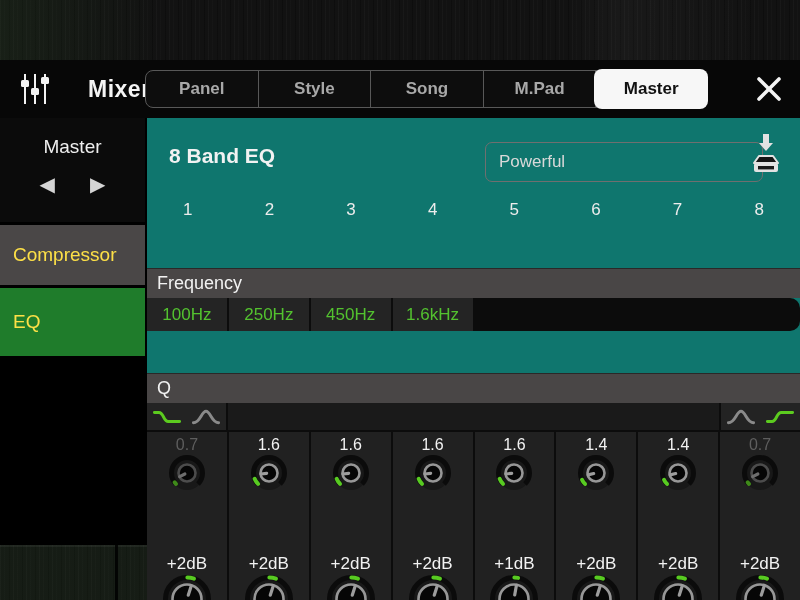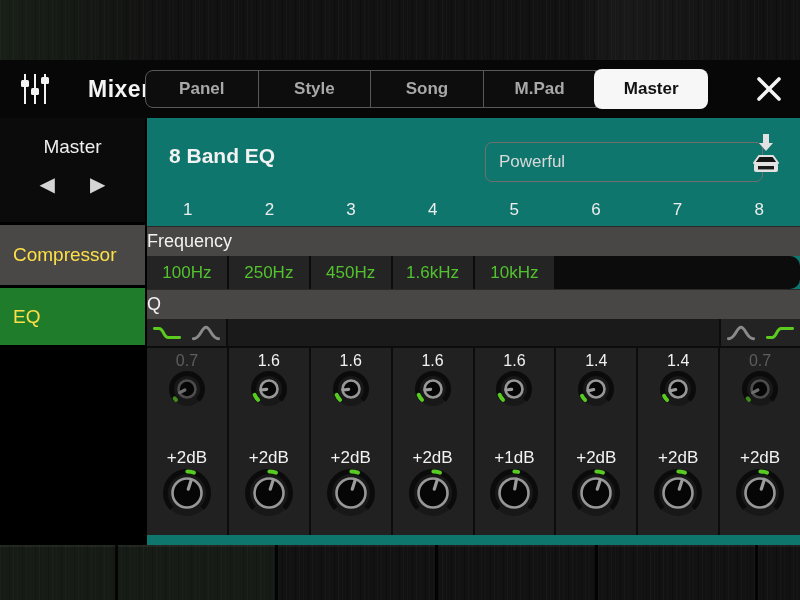--- a/index.html
+++ b/index.html
@@ -43,59 +43,59 @@
   #close-btn { position:absolute; right:16px; top:14px; width:30px; height:30px; }
 
   
   #sidebar { position:absolute; left:0; top:118px; width:145px; height:427px; }
   #master-selector { height:104px; background:#0b0b0b; color:#efefef; text-align:center; }
   #master-selector .sel-label { font-size:19px; padding-top:18px; }
   .sel-arrows { display:flex; justify-content:space-around; padding:16px 22px 0 22px; }
   .sel-arrow { color:#d5d5d5; font-size:20px; font-family:"DejaVu Sans",sans-serif; line-height:1; }
   .side-item { margin-top:3px; height:60px; background:#4a4747; color:#fde047;
                font-size:19px; display:flex; align-items:center; padding-left:13px; }
-  .side-item.active { background:#1f7c2b; height:57px; }
+  .side-item.active { background:#1f7c2b; height:68px; }
 
   
   #main { position:absolute; left:147px; top:118px; width:653px; height:427px; background:#0f766e; }
 
   #panel-head { height:76px; position:relative; }
   #eq-title { position:absolute; left:22px; top:26px; color:#f2f2f2; font-size:21px; font-weight:bold; }
   #preset-box { position:absolute; left:305px; top:24px; width:278px; height:40px;
                 border:1px solid #6f6f6f; border-radius:7px; display:flex; align-items:center;margin-left:33px; }
   #preset-box span { color:#d9d9d9; font-size:17px; padding-left:13px; }
   #save-btn { position:absolute; right:14px; top:14px; width:40px; height:48px; }
 
   .band-grid { display:grid; grid-template-columns:repeat(8,1fr); }
   #band-numbers { height:32px; }
   #band-numbers div { color:#ececec; font-size:17px; display:flex; align-items:center; justify-content:center; }
 
   .sec-header { height:30px; background:#494646; color:#f2f2f2; font-size:18px;
-                display:flex; align-items:center; 
-                border-top:1px solid #2a2828; }
+                display:flex; align-items:center; padding-left:10px;
+                border-top:1px solid #2a2828;margin-top:42px; }
 
   #freq-row { height:33px; gap:0 2px; background:#0c0c0c;border-radius:10px; }
   #freq-row .cell { background:#242424; display:flex; align-items:center; justify-content:center;
                     font-size:17px; color:var(--green-text); }
 
   #filter-row { height:29px; position:relative; background:#1a1a1a; border-bottom:2px solid #0c0c0c; }
   .filter-cell { position:absolute; top:0; height:27px; width:calc(12.5% - 1px); background:#232323;
                  display:flex; align-items:center; justify-content:center; gap:9px; }
   #filter-cell-1 { left:0; border-right:2px solid #0c0c0c; }
   #filter-cell-8 { right:0; border-left:2px solid #0c0c0c; }
   .filter-icon { width:30px; height:16px; }
   .filter-icon path { fill:none; stroke:#8a8a8a; stroke-width:2.6; stroke-linecap:round; }
   .filter-icon.selected path { stroke:var(--green-icon); }
 
   .knob-row { gap:0 2px; background:#0c0c0c; }
   #q-row { height:100px;border-radius:25px; }
   #gain-row { height:87px; }
   .knob-cell { background:#212121; display:flex; flex-direction:column; align-items:center; }
   .knob-value { color:#f2f2f2; font-size:16px; margin-top:4px; }
-  #gain-row .knob-value { font-size:17px; margin-top:0; }
+  #gain-row .knob-value { font-size:17px; margin-top:22px; }
   .knob-cell.disabled .knob-value { color:#5e5e5e; }
   .knob { line-height:0; }
 </style>
 </head>
 <body>
 
 <div id="bezel-top" class="texture"></div>
 <div id="bezel-bottom" class="texture"></div>
 
 <div id="header">
@@ -167,21 +167,20 @@
     <div>7</div>
     <div>8</div>
   </div>
 
   <div class="sec-header">Frequency</div>
   <div id="freq-row" class="band-grid">
     <div class="cell">100Hz</div>
     <div class="cell">250Hz</div>
     <div class="cell">450Hz</div>
     <div class="cell">1.6kHz</div>
-    <div class="cell">10kHz</div>
   </div>
 
   <div class="sec-header">Q</div>
   <div id="filter-row">
     <div class="filter-cell" id="filter-cell-1">
       <svg class="filter-icon selected" viewBox="0 0 24 14">
           <path d="M1,3 L5,3 C9,3 9,11 13,11 L23,11"></path>
         </svg>
       <svg class="filter-icon" viewBox="0 0 24 14">
           <path d="M1,12 C7,12 8,2 12,2 C16,2 17,12 23,12"></path>

